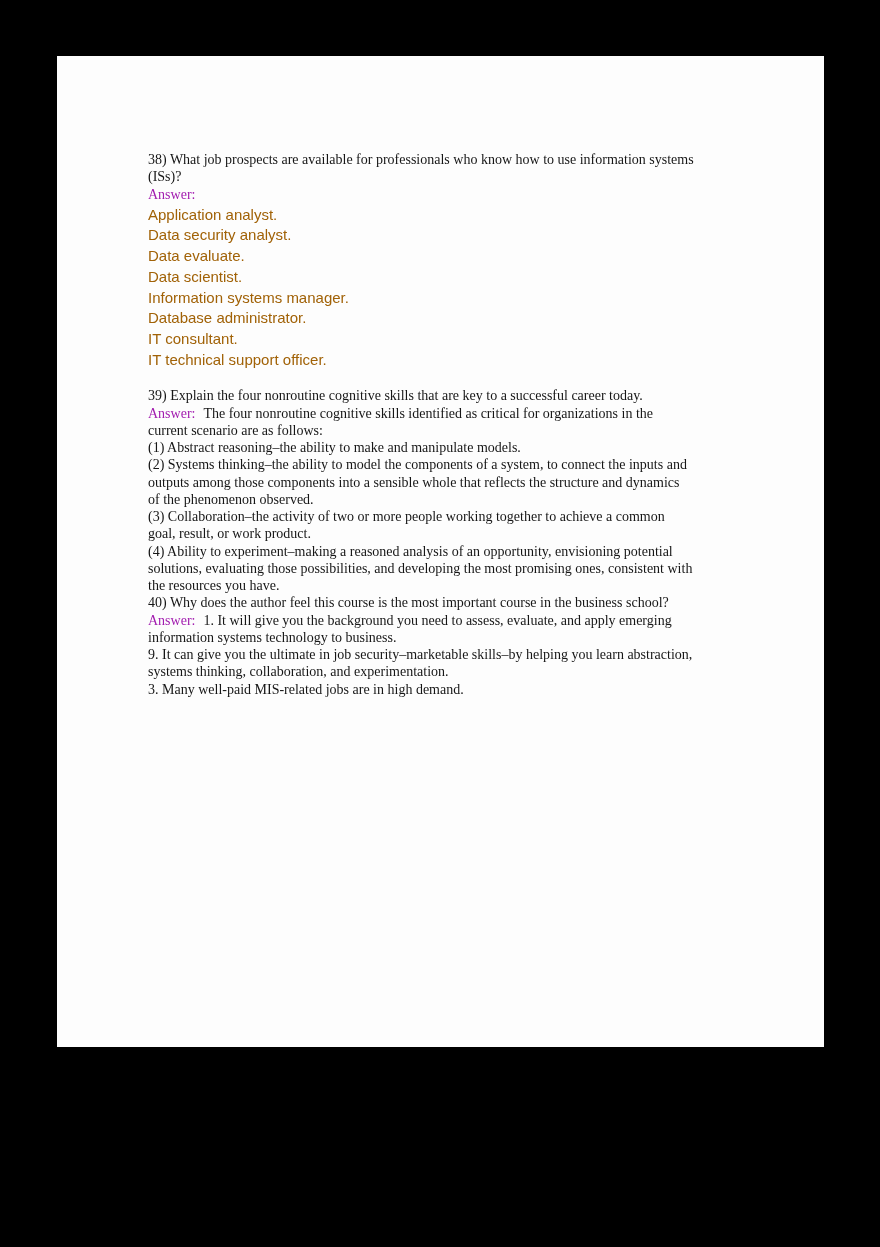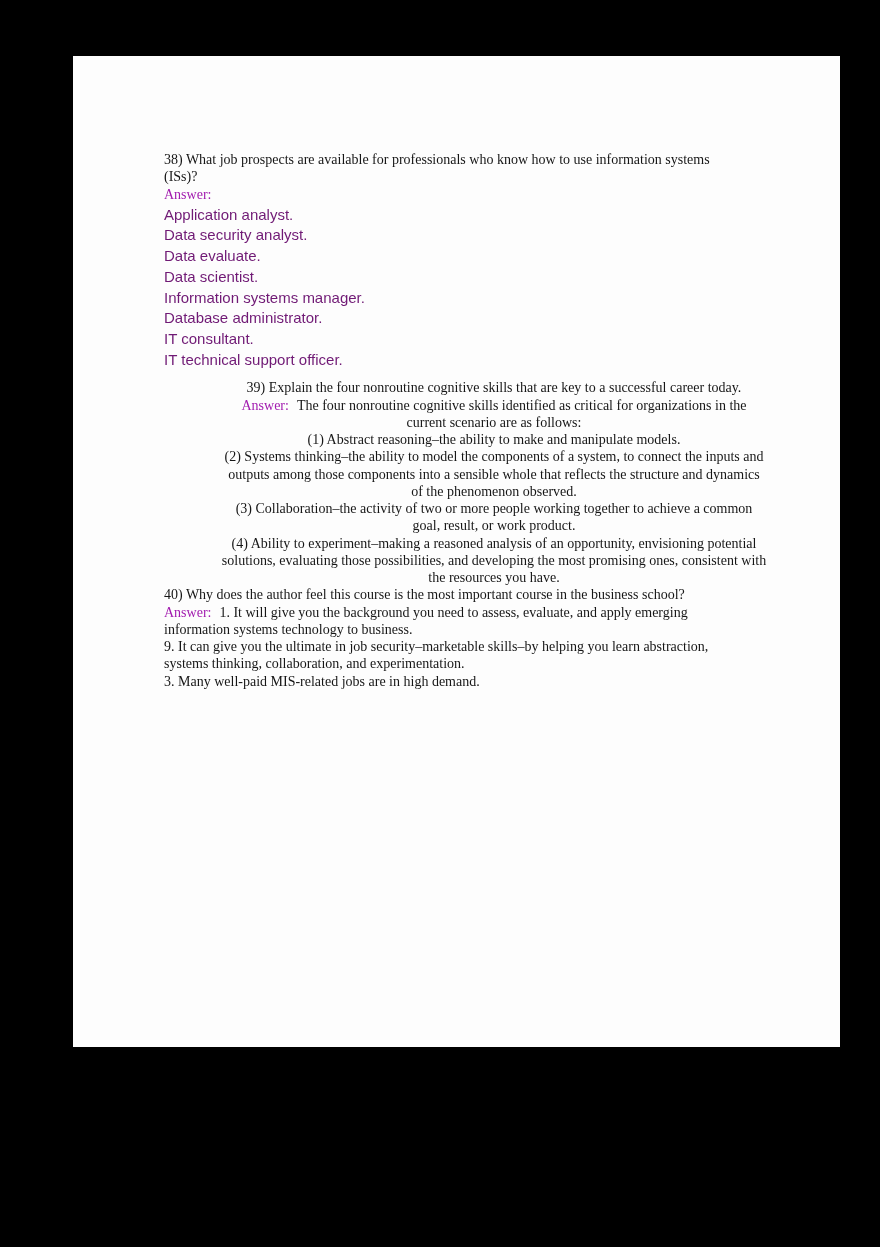--- a/index.html
+++ b/index.html
@@ -4,21 +4,21 @@
 <style>
   * { margin:0; padding:0; box-sizing:border-box; }
   html,body { width:880px; height:1247px; }
   body {
     background:#000000;
     position:relative;
     font-family:"Liberation Serif","DejaVu Serif",serif;
   }
   .paper {
     position:absolute;
-    left:73px; top:56px;
+    left:57px; top:56px;
     width:767px; height:991px;
     background:#fdfdfd;
   }
   .content {
     position:absolute;
     left:91px; top:95px;
     width:660px;
     color:#161616;
   }
   .serif {
@@ -28,23 +28,23 @@
     color:#161616;
   }
   .preline { white-space:pre-line; }
   .red { color:#a21caf; }
   .ans-label { margin-right:8px; }
   .sans-list {
     margin-top:2px;
     font-family:"Liberation Sans","DejaVu Sans",sans-serif;
     font-size:15px;
     line-height:20.7px;
-    color:#701a75;
+    color:#a16207;
   }
-  .sec-39 { margin-top:9px;text-align:center; }
+  .sec-39 { margin-top:17px; }
 </style>
 </head>
 <body>
 
 <div class="paper">
   <div class="content">
 
     <section>
       <div class="serif preline">38) What job prospects are available for professionals who know how to use information systems
 (ISs)?</div>

